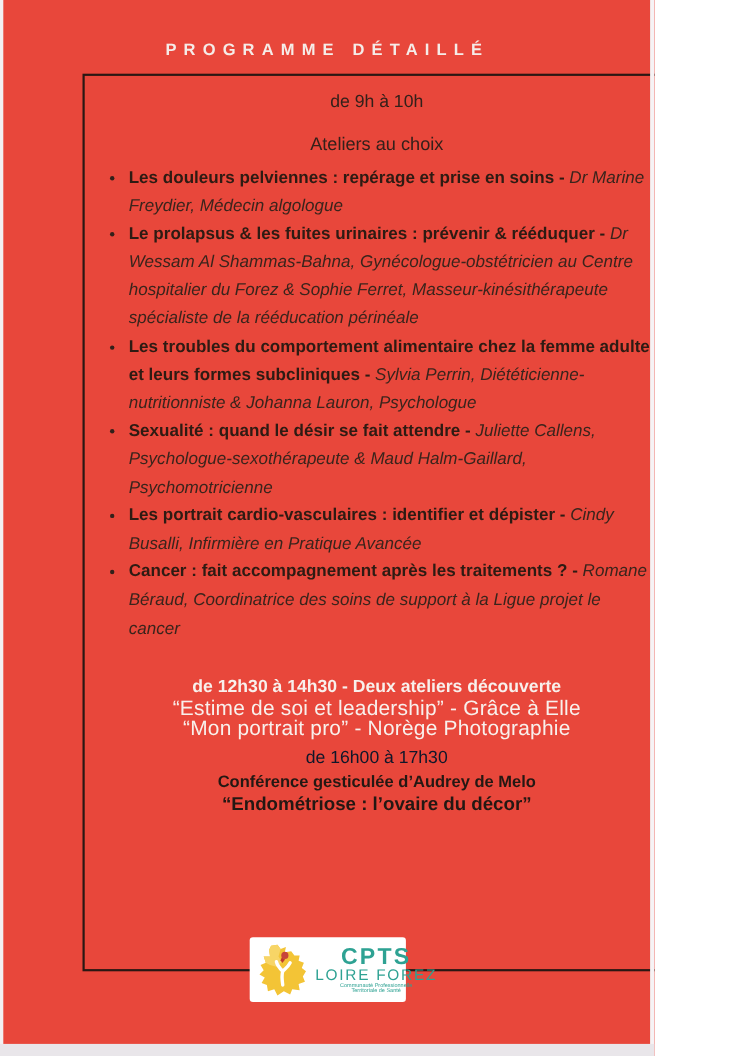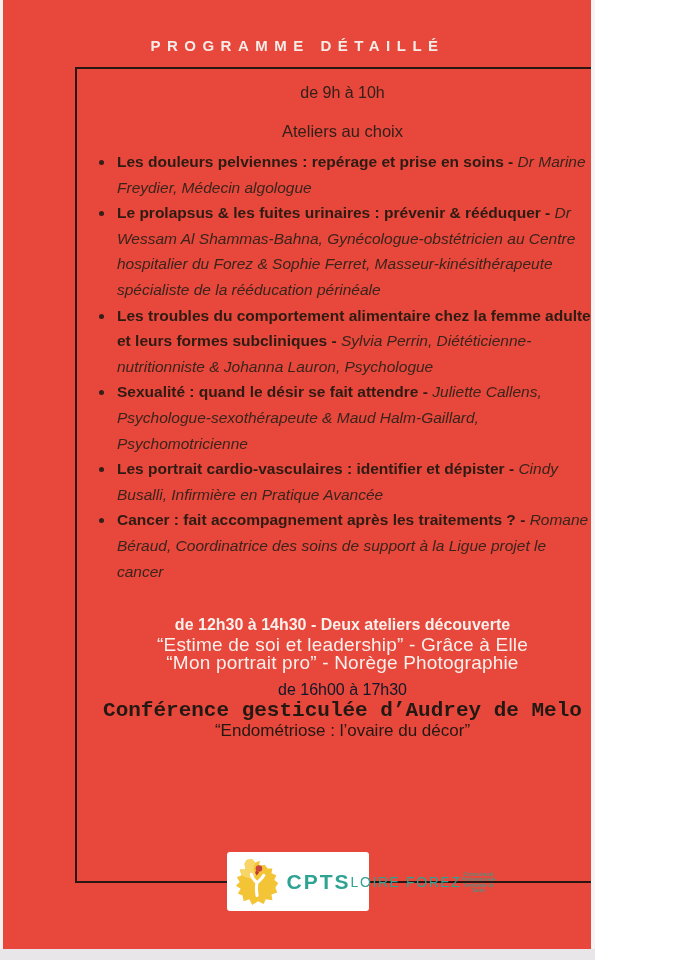--- a/index.html
+++ b/index.html
@@ -37,30 +37,30 @@
   .topic{font-weight:600;color:#2E1B13;}
   .sep{font-weight:600;color:#2E1B13;}
   .speakers{font-style:italic;font-weight:400;color:#3A241C;}
 
   .discovery{margin-top:30px;text-align:center;color:#F8F0EC;}
   .disc-time{font-size:16px;font-weight:bold;line-height:22px;}
   .disc-line{font-size:19px;font-weight:400;line-height:17.5px;letter-spacing:0.2px;}
 
   .conf2{margin-top:9px;text-align:center;}
   .conf2-time{font-size:16px;line-height:19px;color:#0f172a;}
-  .conf2-title{font-size:21px;font-weight:bold;line-height:20px;color:#241813;margin-top:2px;font-family:Liberation Mono, monospace;}
-  .conf2-sub{font-size:17px;font-weight:normal;line-height:20px;color:#241813;}
+  .conf2-title{font-size:15px;font-weight:bold;line-height:20px;color:#241813;margin-top:2px;}
+  .conf2-sub{font-size:17px;font-weight:bold;line-height:20px;color:#241813;}
 
   .logo{
     position:absolute;top:852px;left:50%;transform:translateX(-50%);
     width:142px;height:59px;background:#FFFFFF;border-radius:3px;z-index:5;
     display:flex;align-items:center;gap:4px;padding:3px 6px;box-sizing:border-box;
   }
   .logo-map{flex:0 0 auto;}
-  .logo-text{flex:1 1 auto;display:flex;flex-direction:row;align-items:center;}
+  .logo-text{flex:1 1 auto;display:flex;flex-direction:column;align-items:center;}
   .logo-acronym{font-size:21px;font-weight:bold;color:#2EA293;letter-spacing:2px;line-height:21px;}
   .logo-region{font-size:14px;color:#2EA293;letter-spacing:1.6px;line-height:11px;margin-top:1px;white-space:nowrap;}
   .logo-sub{font-size:5px;color:#2EA293;line-height:5.5px;margin-top:2px;text-align:center;}
   .logo-sub span{display:block;}
 </style>
 </head>
 <body>
 
 <div class="poster">
 

